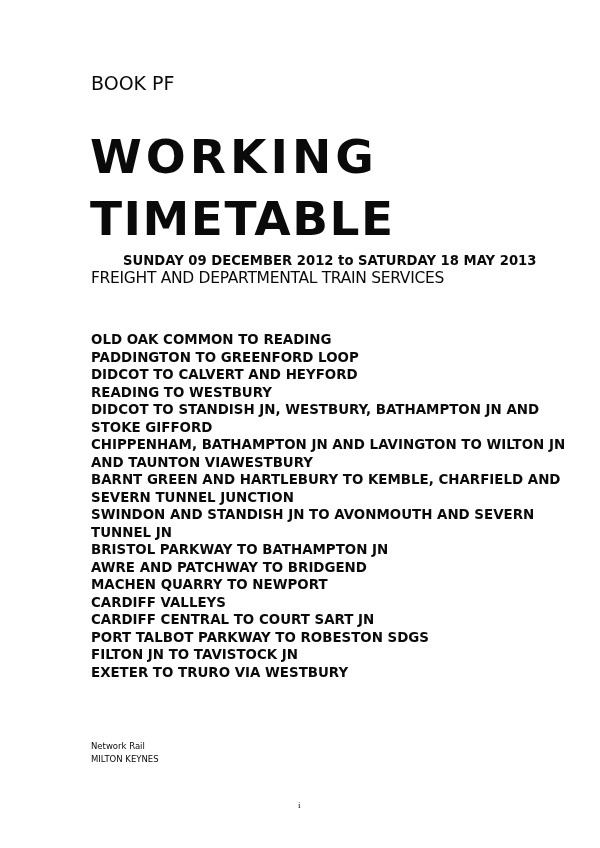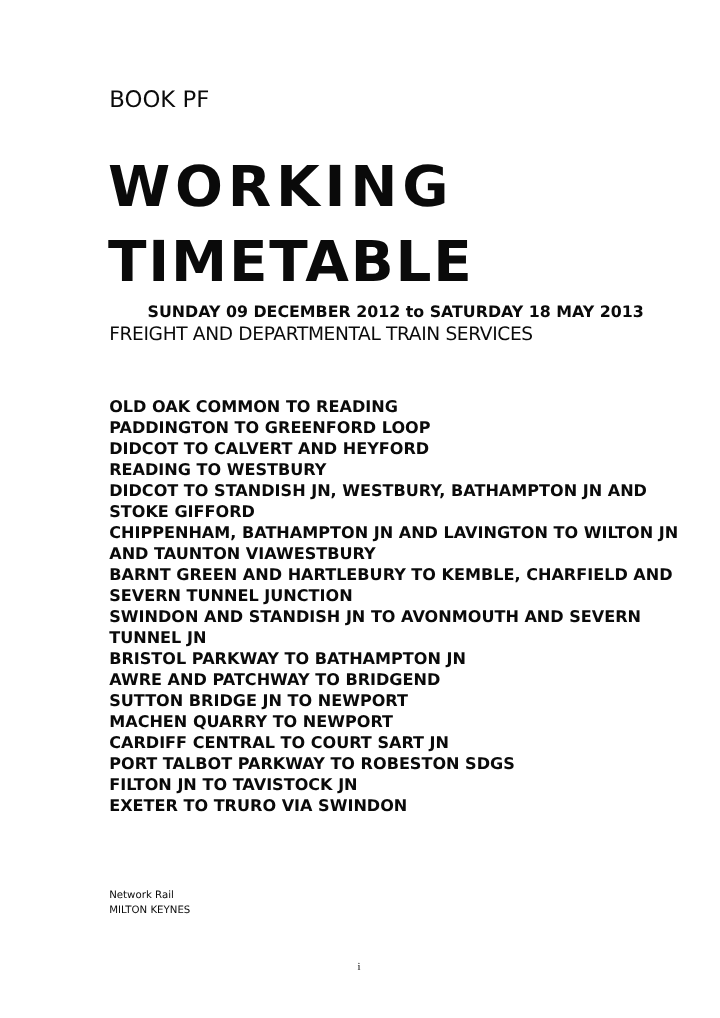--- a/index.html
+++ b/index.html
@@ -32,26 +32,26 @@
   <li>OLD OAK COMMON TO READING</li>
   <li>PADDINGTON TO GREENFORD LOOP</li>
   <li>DIDCOT TO CALVERT AND HEYFORD</li>
   <li>READING TO WESTBURY</li>
   <li>DIDCOT TO STANDISH JN, WESTBURY, BATHAMPTON JN AND STOKE GIFFORD</li>
   <li>CHIPPENHAM, BATHAMPTON JN AND LAVINGTON TO WILTON JN AND TAUNTON VIAWESTBURY</li>
   <li>BARNT GREEN AND HARTLEBURY TO KEMBLE, CHARFIELD AND SEVERN TUNNEL JUNCTION</li>
   <li>SWINDON AND STANDISH JN TO AVONMOUTH AND SEVERN TUNNEL JN</li>
   <li>BRISTOL PARKWAY TO BATHAMPTON JN</li>
   <li>AWRE AND PATCHWAY TO BRIDGEND</li>
-  <li>SUTTON BRIDGE JN TO NEWPORT</li>
   <li>MACHEN QUARRY TO NEWPORT</li>
+  <li>CARDIFF VALLEYS</li>
   <li>CARDIFF CENTRAL TO COURT SART JN</li>
   <li>PORT TALBOT PARKWAY TO ROBESTON SDGS</li>
   <li>FILTON JN TO TAVISTOCK JN</li>
-  <li>EXETER TO TRURO VIA SWINDON</li>
+  <li>EXETER TO TRURO VIA WESTBURY</li>
 </ul>
 
 <div class="footer">
   <div>Network Rail</div>
   <div>MILTON KEYNES</div>
 </div>
 
 <div class="pagenum">i</div>
 
 </body></html>

